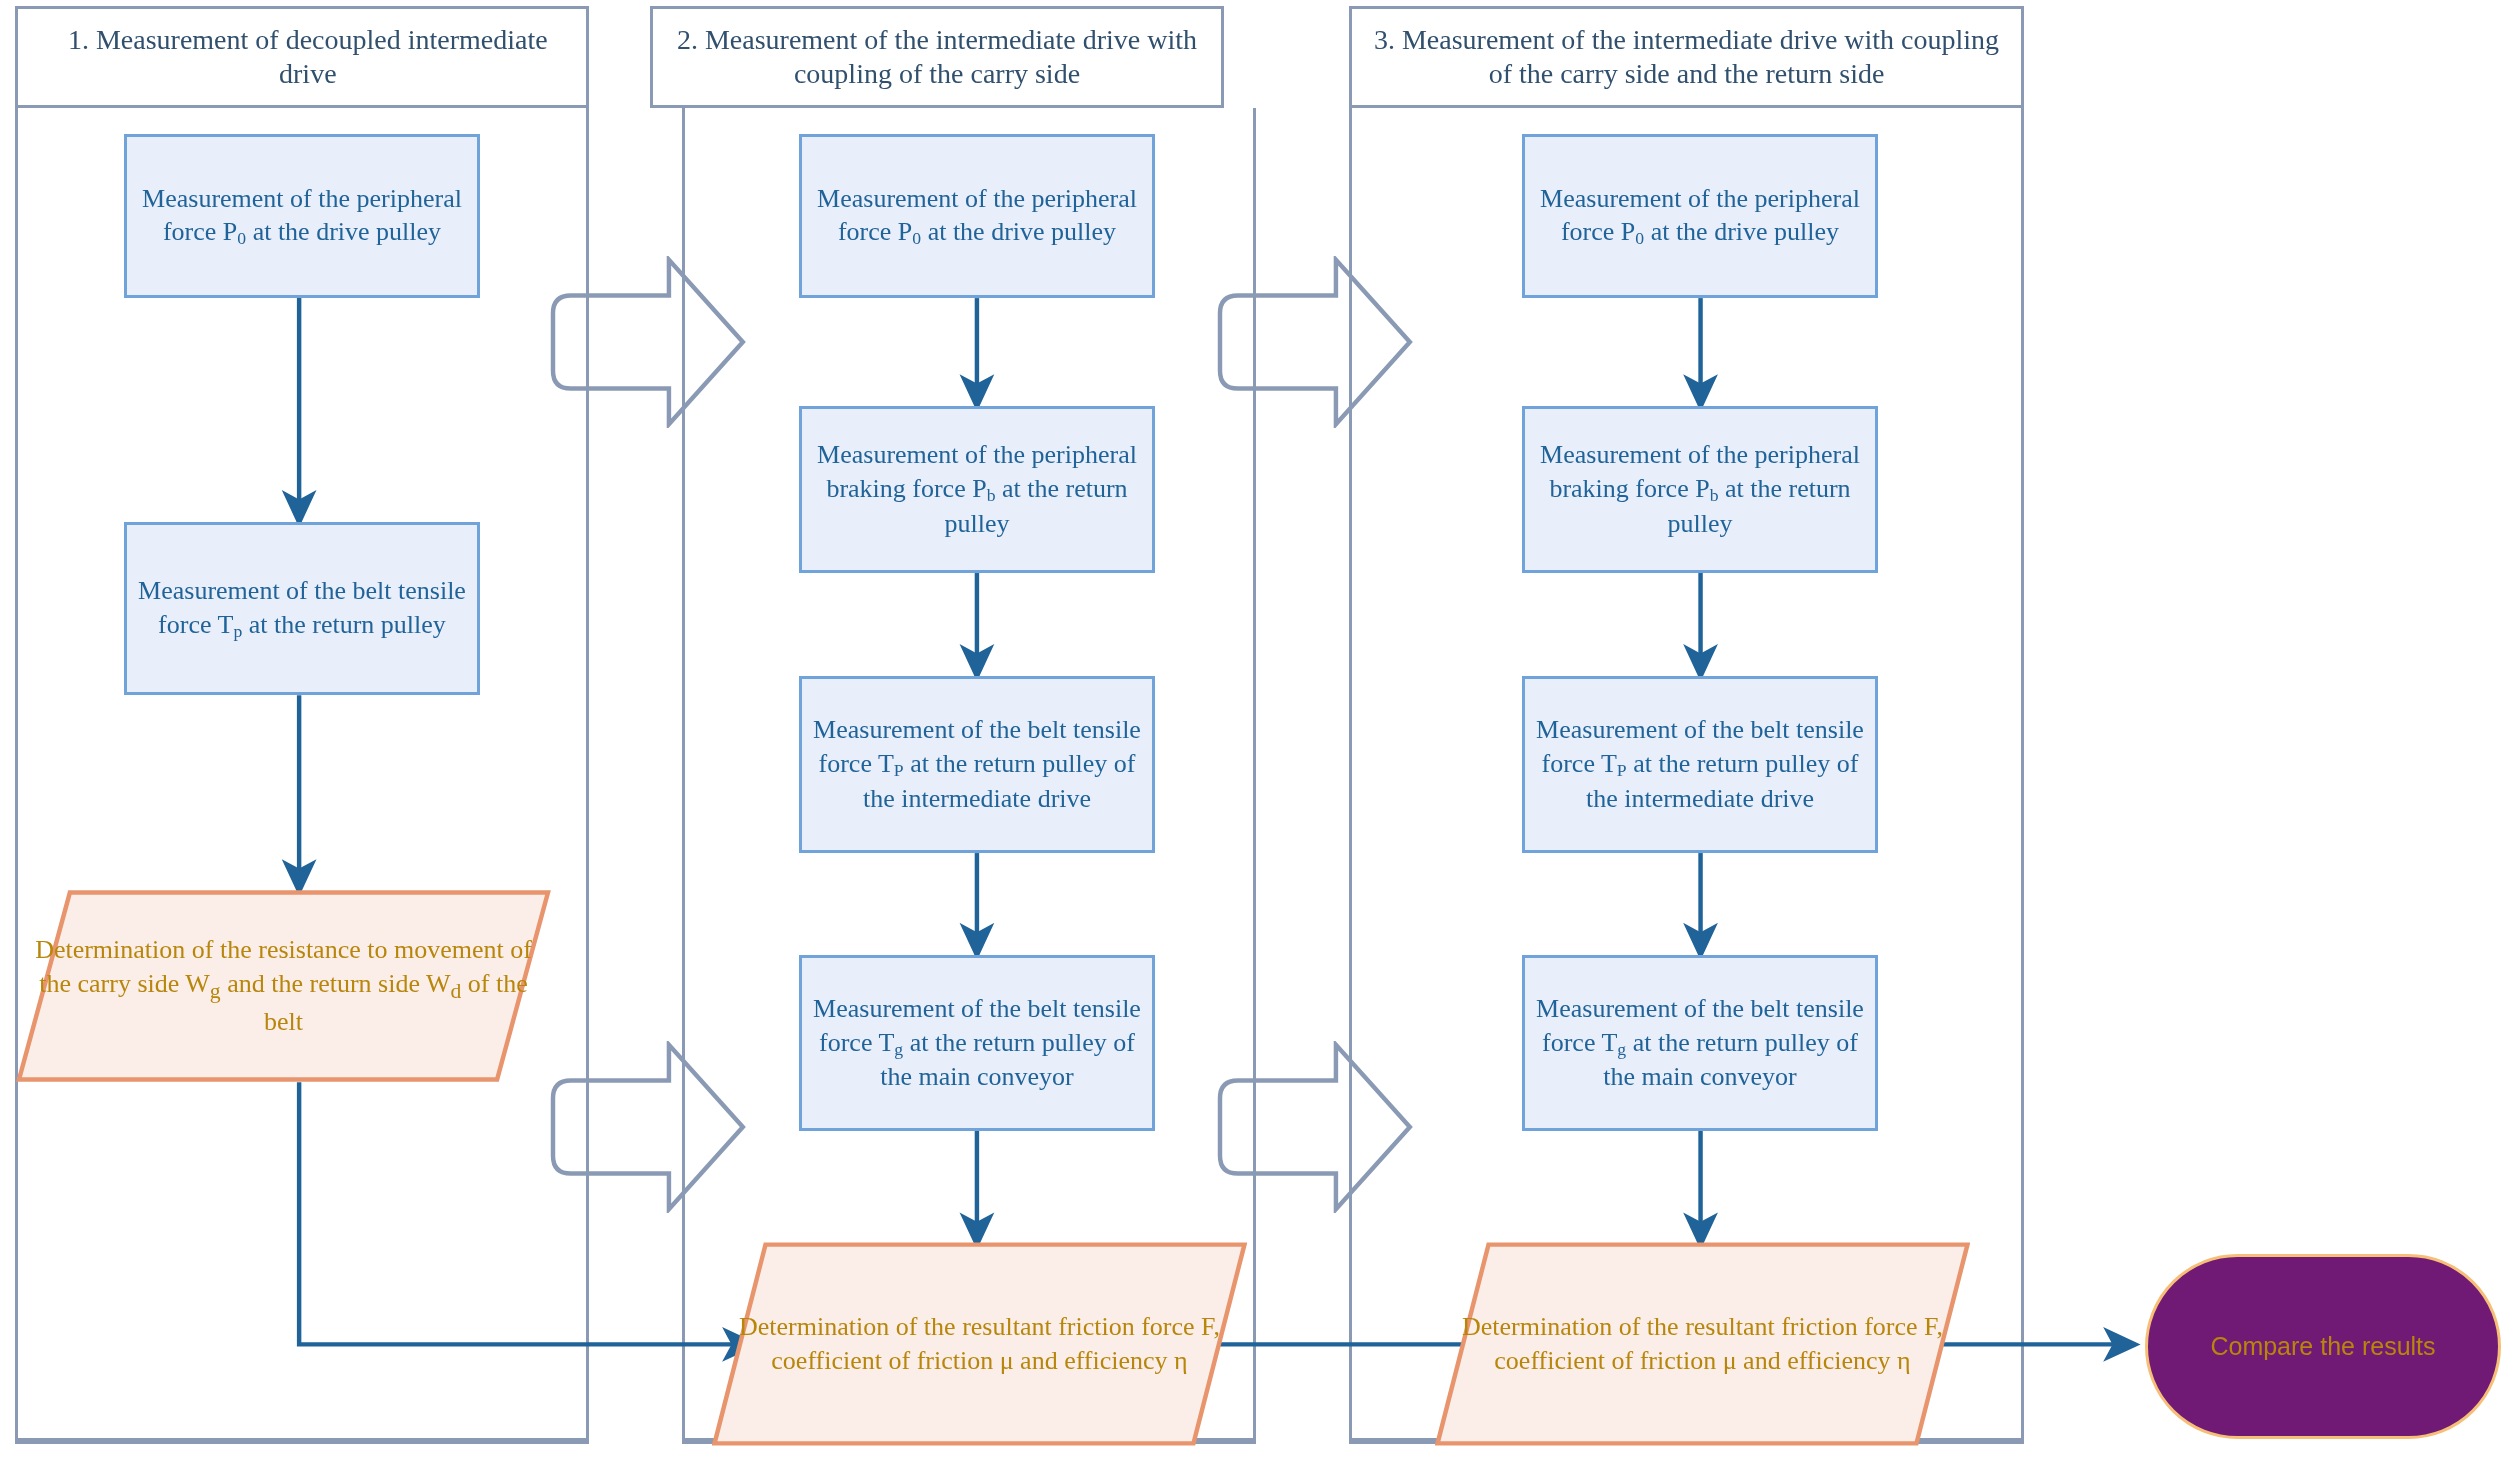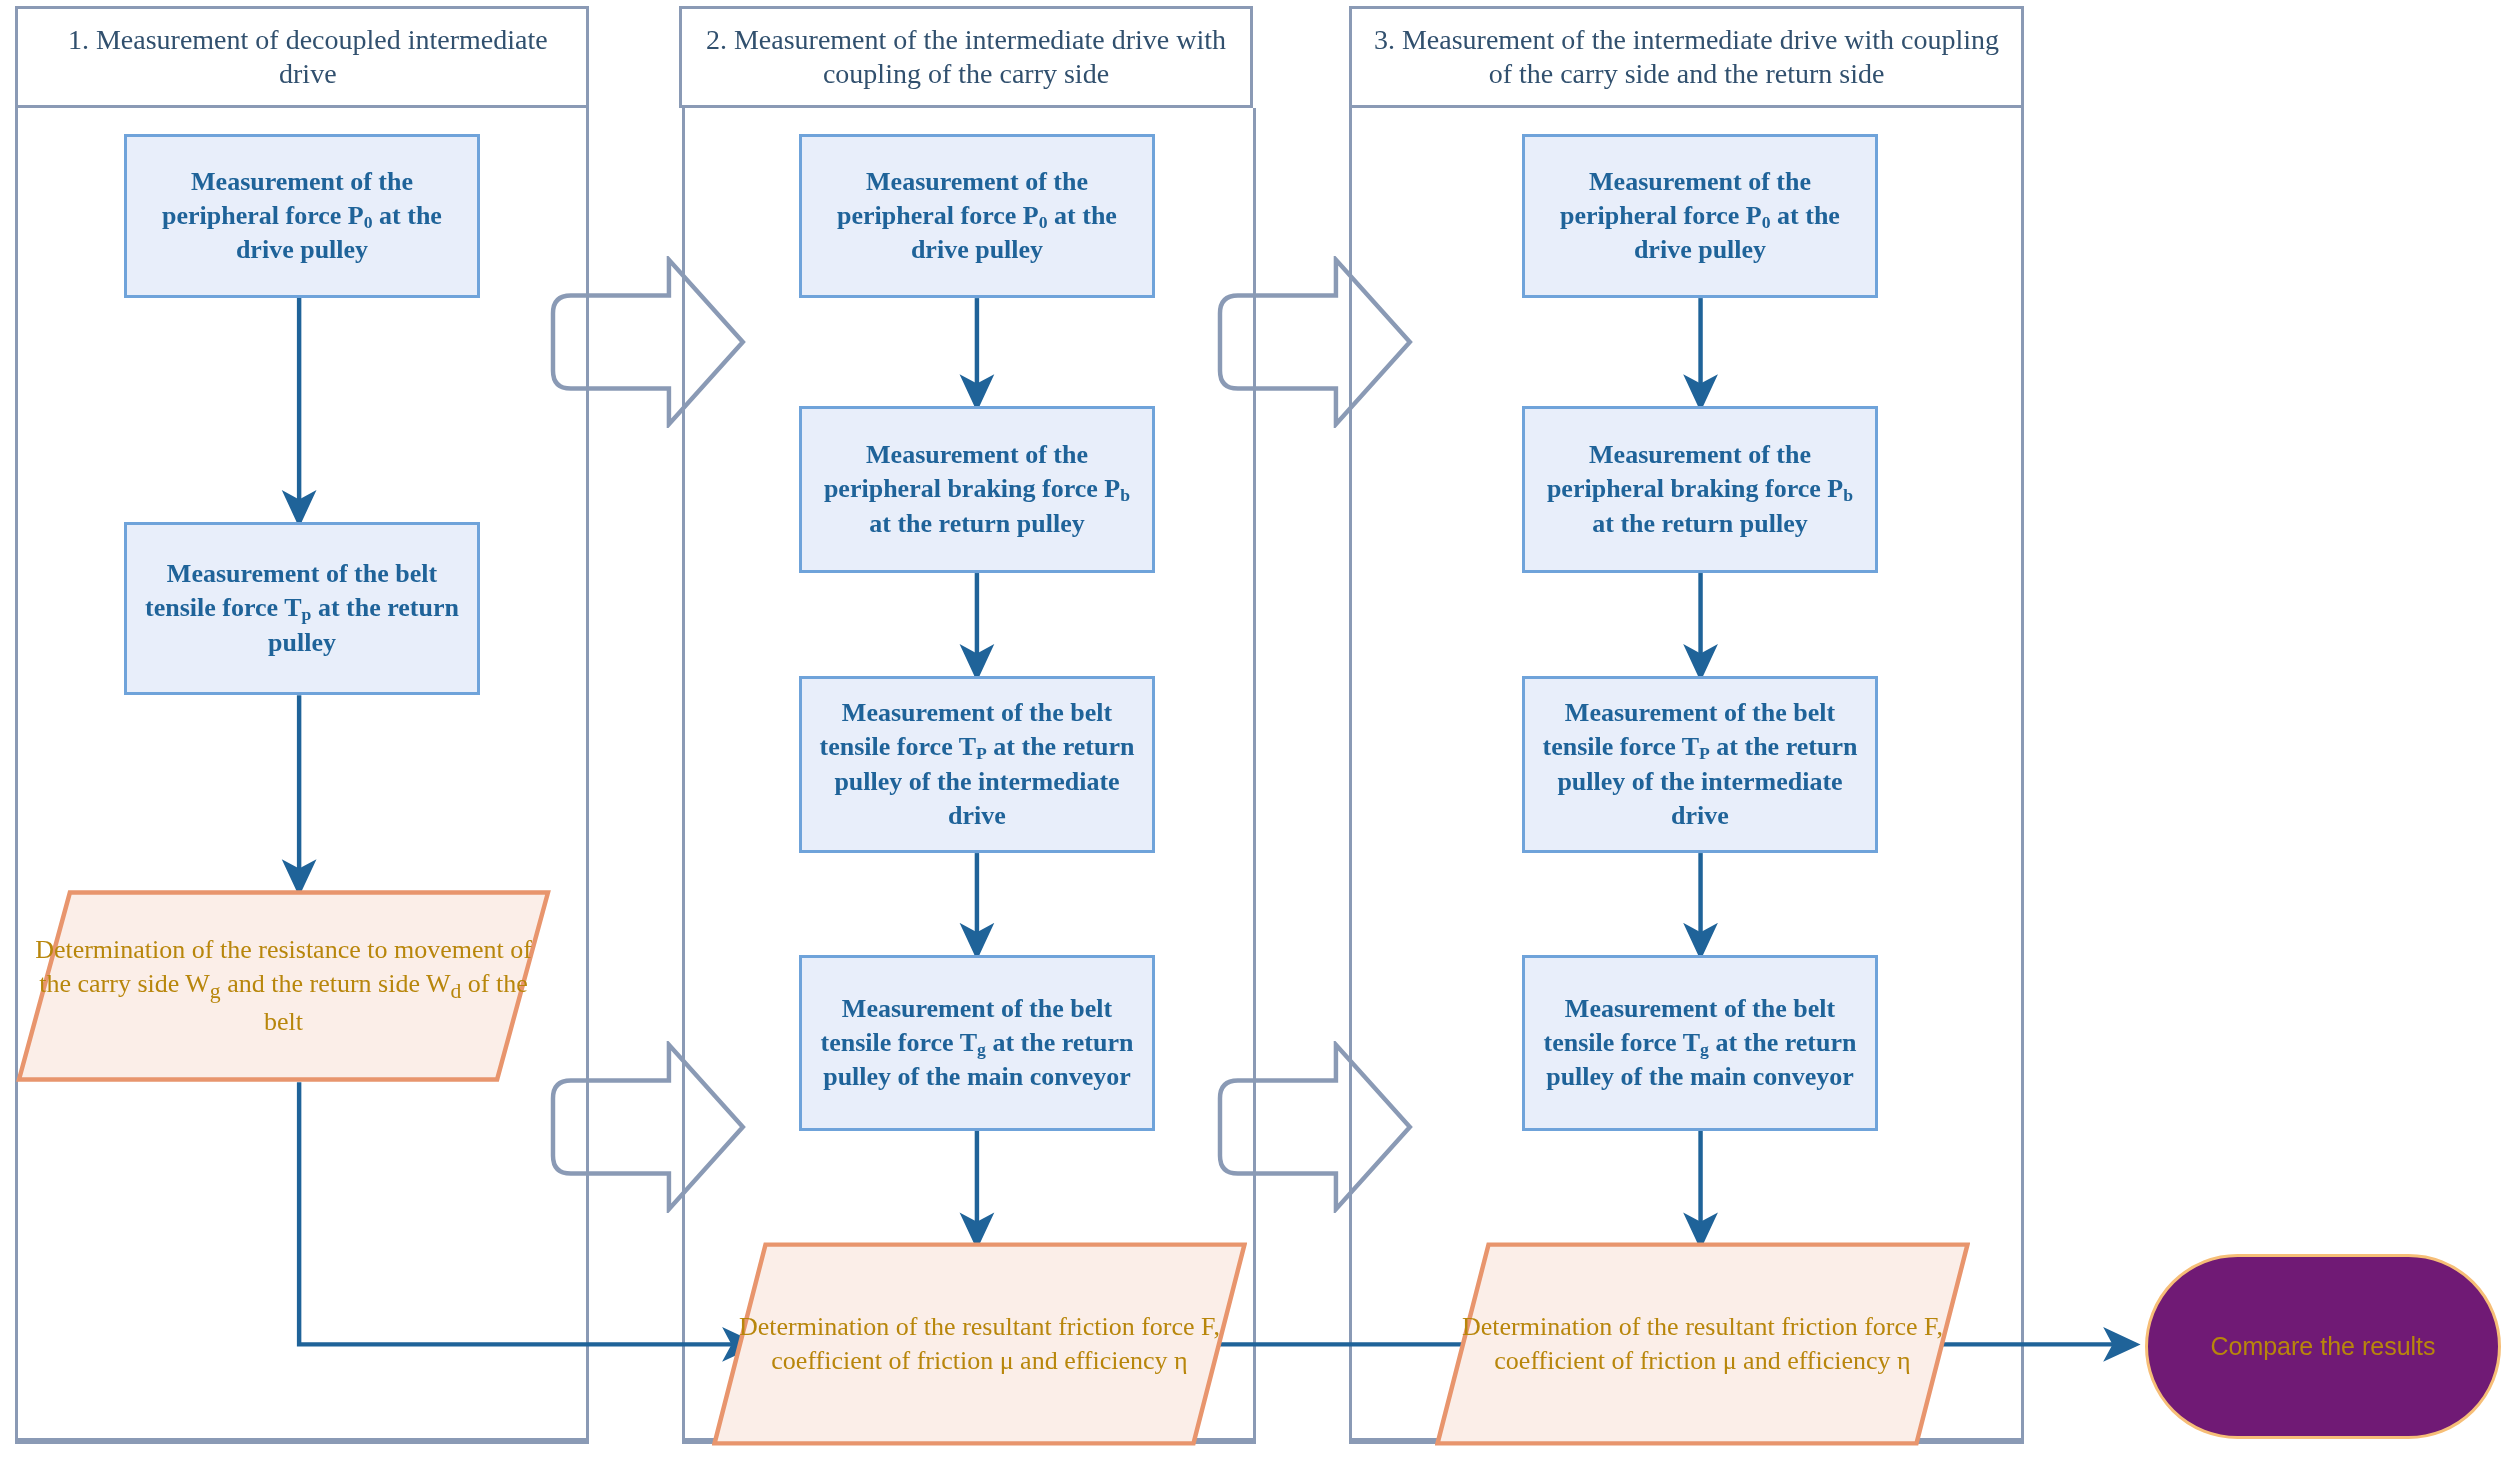--- a/index.html
+++ b/index.html
@@ -39,21 +39,20 @@
     position:absolute;
     box-sizing:border-box;
     background:#e8eefa;
     border:3.2px solid #6fa3da;
     display:flex;align-items:center;justify-content:center;
     text-align:center;
     color:#1f6399;
     font-size:26px;
     line-height:1.30;
     padding:3.8px 10.2px;
-    font-weight:bold;
   }
   .pbox sub, .para sub{font-size:0.68em;vertical-align:-0.22em;}
 
   
   .para-wrap{position:absolute;}
   .para-wrap svg{position:absolute;left:0;top:0;}
   .para-txt{
     position:absolute;left:0;top:0;width:100%;height:100%;
     display:flex;align-items:center;justify-content:center;
     text-align:center;
@@ -85,21 +84,21 @@
 <body>
 
 <div id="stage">
 
   <div class="col-head" style="left:15.3px;top:6.4px;width:574px;height:102px;padding-left:20px;">
     <span>1. Measurement of decoupled intermediate drive</span>
   </div>
   <div class="col" style="left:15.3px;top:108px;width:574px;height:1335px;"></div>
   <div class="col-bottom" style="left:15.3px;top:1438px;width:574px;"></div>
 
-  <div class="col-head" style="left:679px;top:6.4px;width:574px;height:102px;">
+  <div class="col-head" style="left:650px;top:6.4px;width:574px;height:102px;">
     <span>2. Measurement of the intermediate drive with coupling of the carry side</span>
   </div>
   <div class="col" style="left:682px;top:108px;width:574px;height:1335px;"></div>
   <div class="col-bottom" style="left:682px;top:1438px;width:574px;"></div>
 
   <div class="col-head" style="left:1349px;top:6.4px;width:675px;height:102px;">
     <span>3. Measurement of the intermediate drive with coupling of the carry side and the return side</span>
   </div>
   <div class="col" style="left:1349px;top:108px;width:675px;height:1335px;"></div>
   <div class="col-bottom" style="left:1349px;top:1438px;width:675px;"></div>

